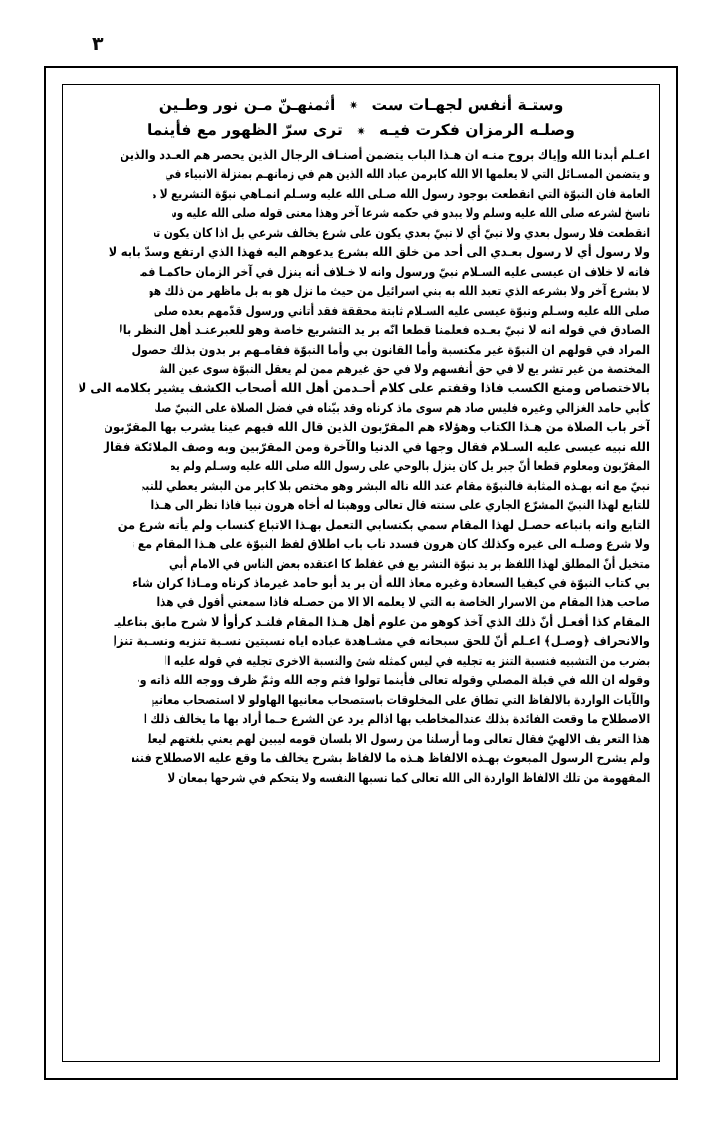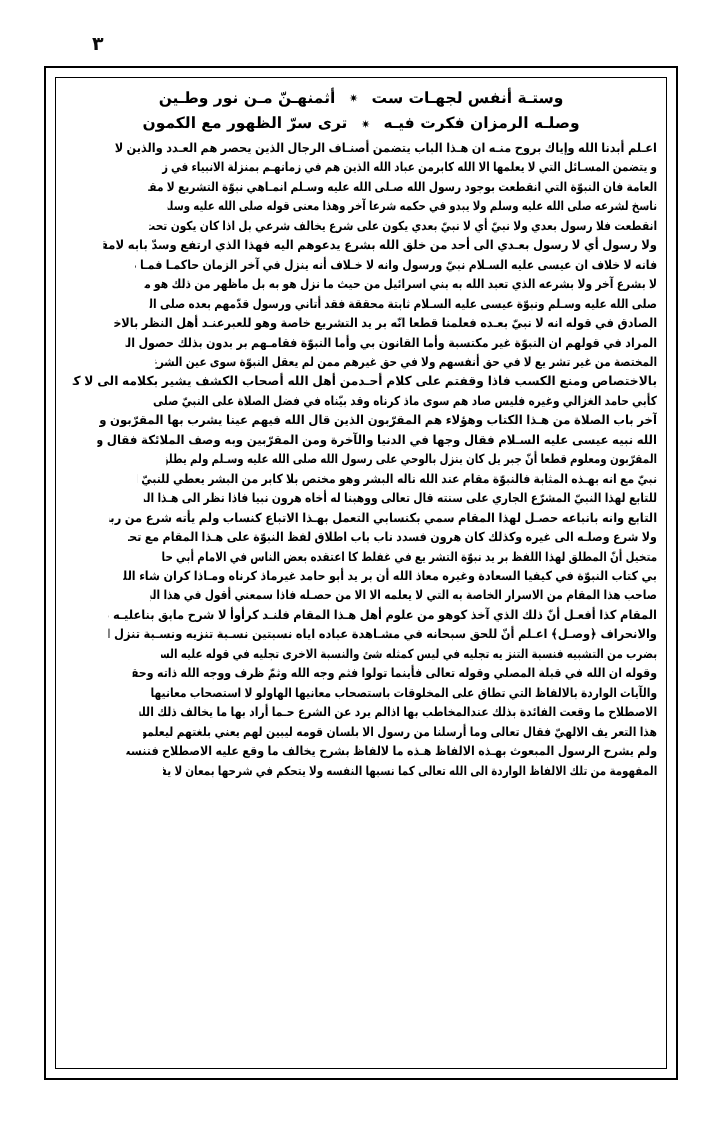--- a/index.html
+++ b/index.html
@@ -40,21 +40,21 @@
 
   
   .frame {
     position: absolute;
     left: 44px;
     top: 66px;
     width: 634px;
     height: 1014px;
     box-sizing: border-box;
     border: 2.5px solid #000;
-    padding: 9px;
+    padding: 16px;
   }
   .frame-inner {
     position: relative;
     width: 100%;
     height: 100%;
     box-sizing: border-box;
     border: 1.4px solid #000;
     background: #fff;
     overflow: hidden;
   }
@@ -142,21 +142,21 @@
 
       <div class="textblock verse-area">
         <div class="verse-line">
           <span class="hemistich">وستـة أنفس لجهـات ست</span>
           <span class="star bullet-glyph">✷</span>
           <span class="hemistich">أثمنهـنّ مـن نور وطـين</span>
         </div>
         <div class="verse-line">
           <span class="hemistich">وصلـه الرمزان فكرت فيـه</span>
           <span class="star bullet-glyph">✷</span>
-          <span class="hemistich">ترى سرّ الظهور مع الكمون</span>
+          <span class="hemistich">ترى سرّ الظهور مع فأينما</span>
         </div>
       </div>
 
       <div class="textblock body-area">
 
       <div class="prose-line" style="white-space: nowrap; display: block; width: auto; transform: scaleX(0.9153); transform-origin: right center;">اعـلم أبدنا الله وإياك بروح منـه ان هـذا الباب يتضمن أصنـاف الرجال الذين يحصر هم العـدد والذين لا توقيت لهم</div>
           <div class="prose-line" style="white-space: nowrap; display: block; width: auto; transform: scaleX(0.8368); transform-origin: right center;">و يتضمن المسـائل التي لا يعلمها الا الله كابرمن عباد الله الذين هم في زمانهـم بمنزلة الانبياء في زمان النبوّة وهي النبوّة</div>
           <div class="prose-line" style="white-space: nowrap; display: block; width: auto; transform: scaleX(0.8594); transform-origin: right center;">العامة فان النبوّة التي انقطعت بوجود رسول الله صـلى الله عليه وسـلم انمـاهي نبوّة التشريع لا مقامها فلا شرع يكون</div>
           <div class="prose-line" style="white-space: nowrap; display: block; width: auto; transform: scaleX(0.8265); transform-origin: right center;">ناسخ لشرعه صلى الله عليه وسلم ولا يبدو في حكمه شرعا آخر وهذا معنى قوله صلى الله عليه وسلم ان الرسالة والنبوّة قد</div>
           <div class="prose-line" style="white-space: nowrap; display: block; width: auto; transform: scaleX(0.8582); transform-origin: right center;">انقطعت فلا رسول بعدي ولا نبيّ أي لا نبيّ بعدي يكون على شرع يخالف شرعي بل اذا كان يكون تحت حكم شرعي يعني</div>

